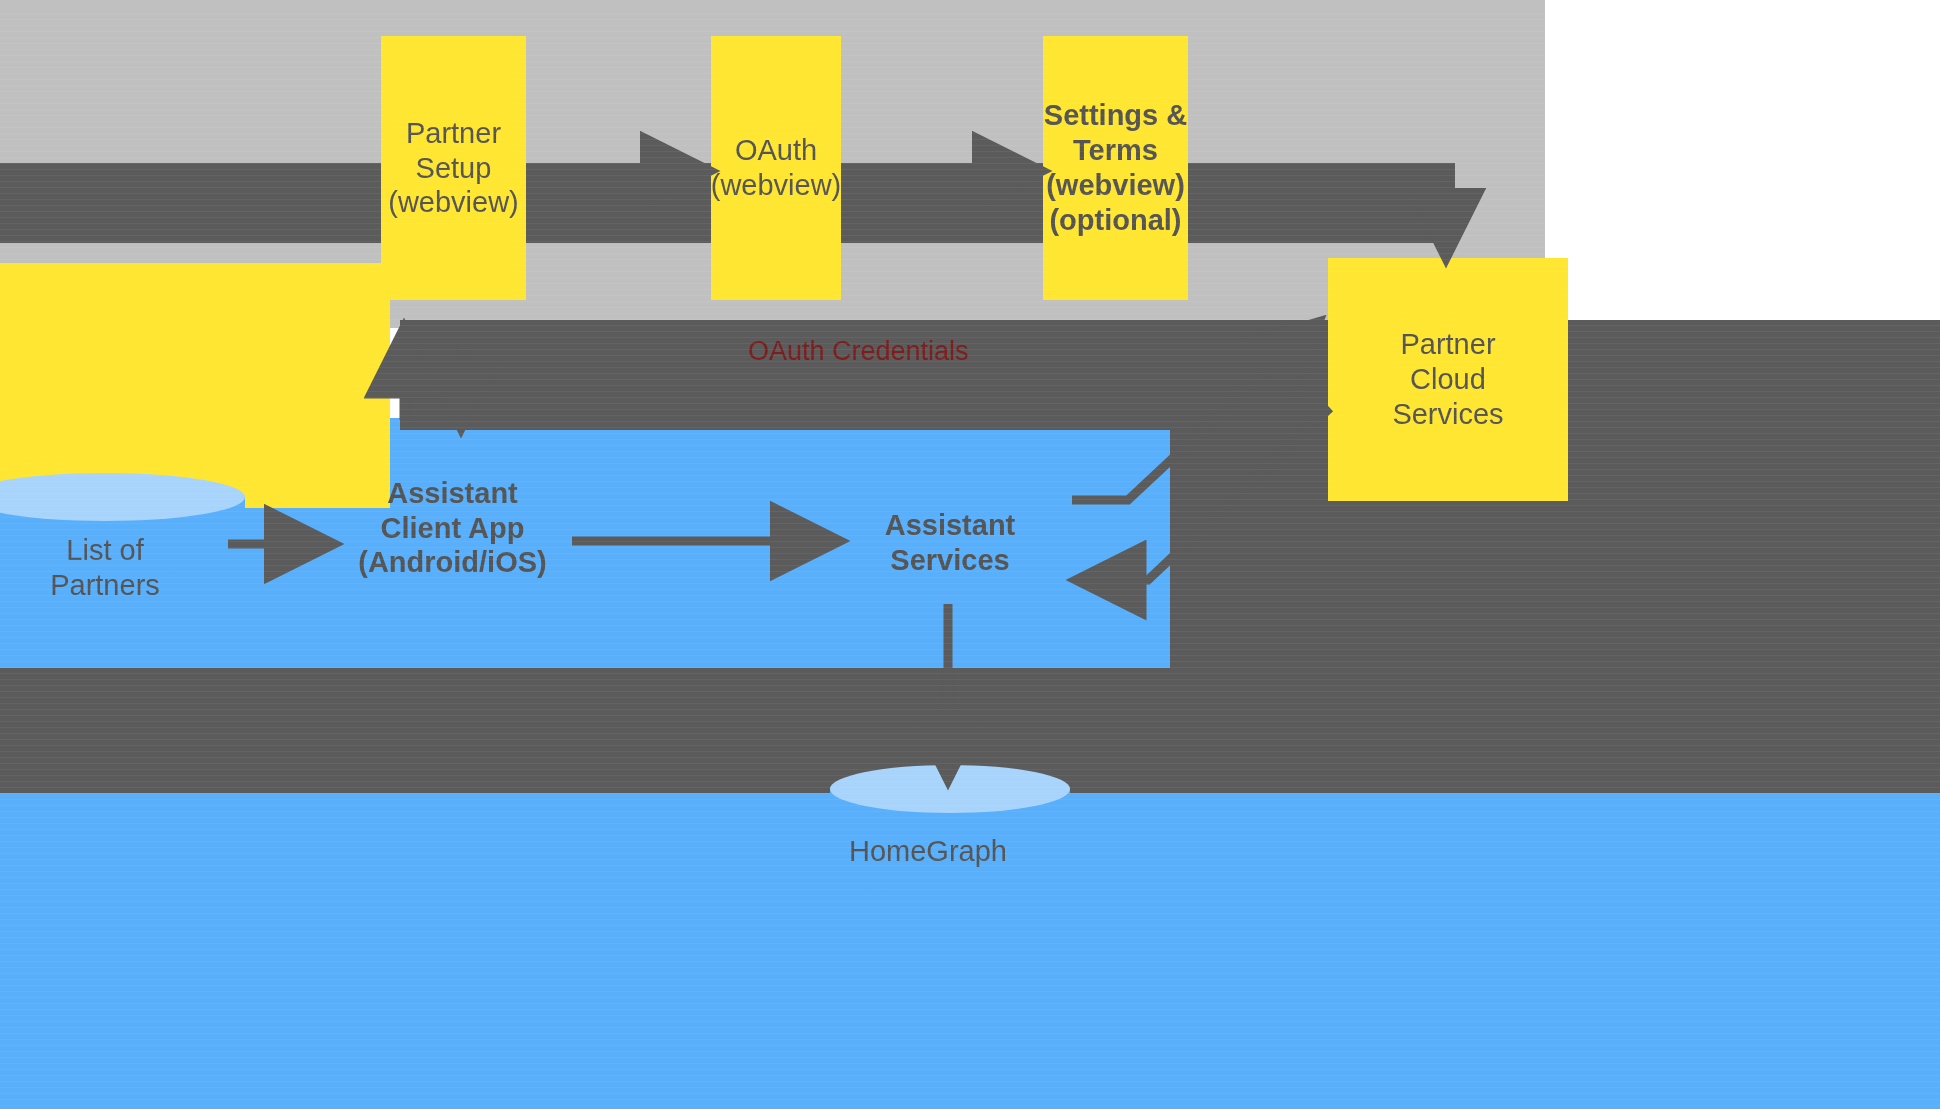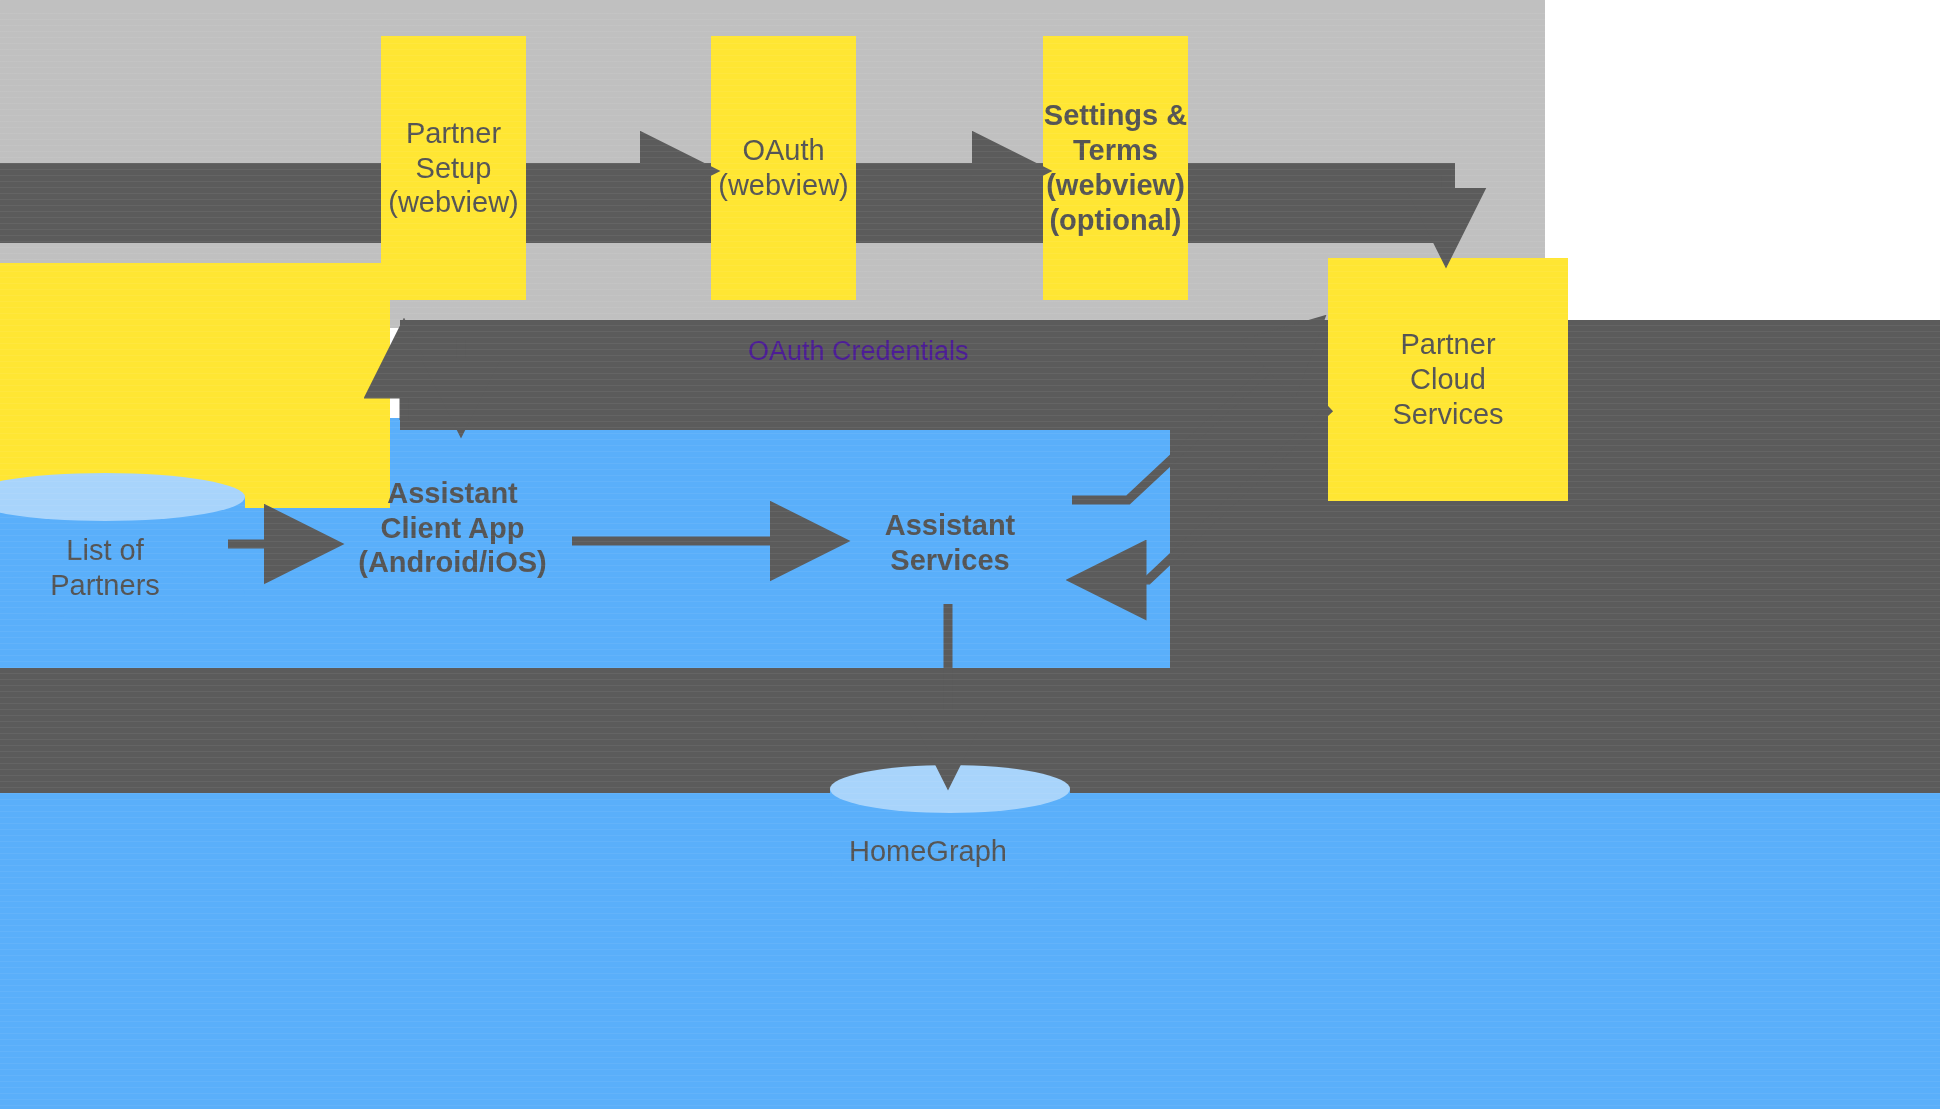--- a/index.html
+++ b/index.html
@@ -49,21 +49,21 @@
   }
   .cyl-label{
     position:absolute;text-align:center;color:#555555;
     font-size:29px;line-height:1.2;white-space:pre-line;
   }
 
   
   .edge{position:absolute;}
   .edge svg{display:block;overflow:visible;}
   .edge-label{
-    position:absolute;color:#4c1d95;font-size:27px;
+    position:absolute;color:#7f1d1d;font-size:27px;
     background:transparent;white-space:nowrap;
   }
 
   
   .scanlines{
     position:absolute;left:0;top:0;width:1940px;height:1109px;
     pointer-events:none;
     background:repeating-linear-gradient(
         to bottom,
         rgba(255,255,255,0.00) 0px,
@@ -90,21 +90,21 @@
   <div style="position:absolute;left:400px;top:412px;width:770px;height:10px;background:#5b5b5b;"></div>
   <div style="position:absolute;left:0;top:660px;width:1940px;height:125px;background:#5b5b5b;"></div>
   <div style="position:absolute;left:1170px;top:312px;width:775px;height:350px;background:#5b5b5b;"></div>
 
   <div style="position:absolute;left:0;top:255px;width:390px;height:245px;background:#ffe633;"></div>
 
   <div class="node yellow" style="left:381px;top:28px;width:145px;height:264px;">Partner
 Setup
 (webview)</div>
 
-  <div class="node yellow" style="left:711px;top:28px;width:145px;height:264px;">OAuth
+  <div class="node yellow" style="left:711px;top:28px;width:130px;height:264px;">OAuth
 (webview)</div>
 
   <div class="node yellow" style="left:1043px;top:28px;width:145px;height:264px;font-weight:bold;">Settings &amp;
 Terms
 (webview)
 (optional)</div>
 
   <div class="node yellow" style="left:1328px;top:250px;width:240px;height:243px;">Partner
 Cloud
 Services</div>

